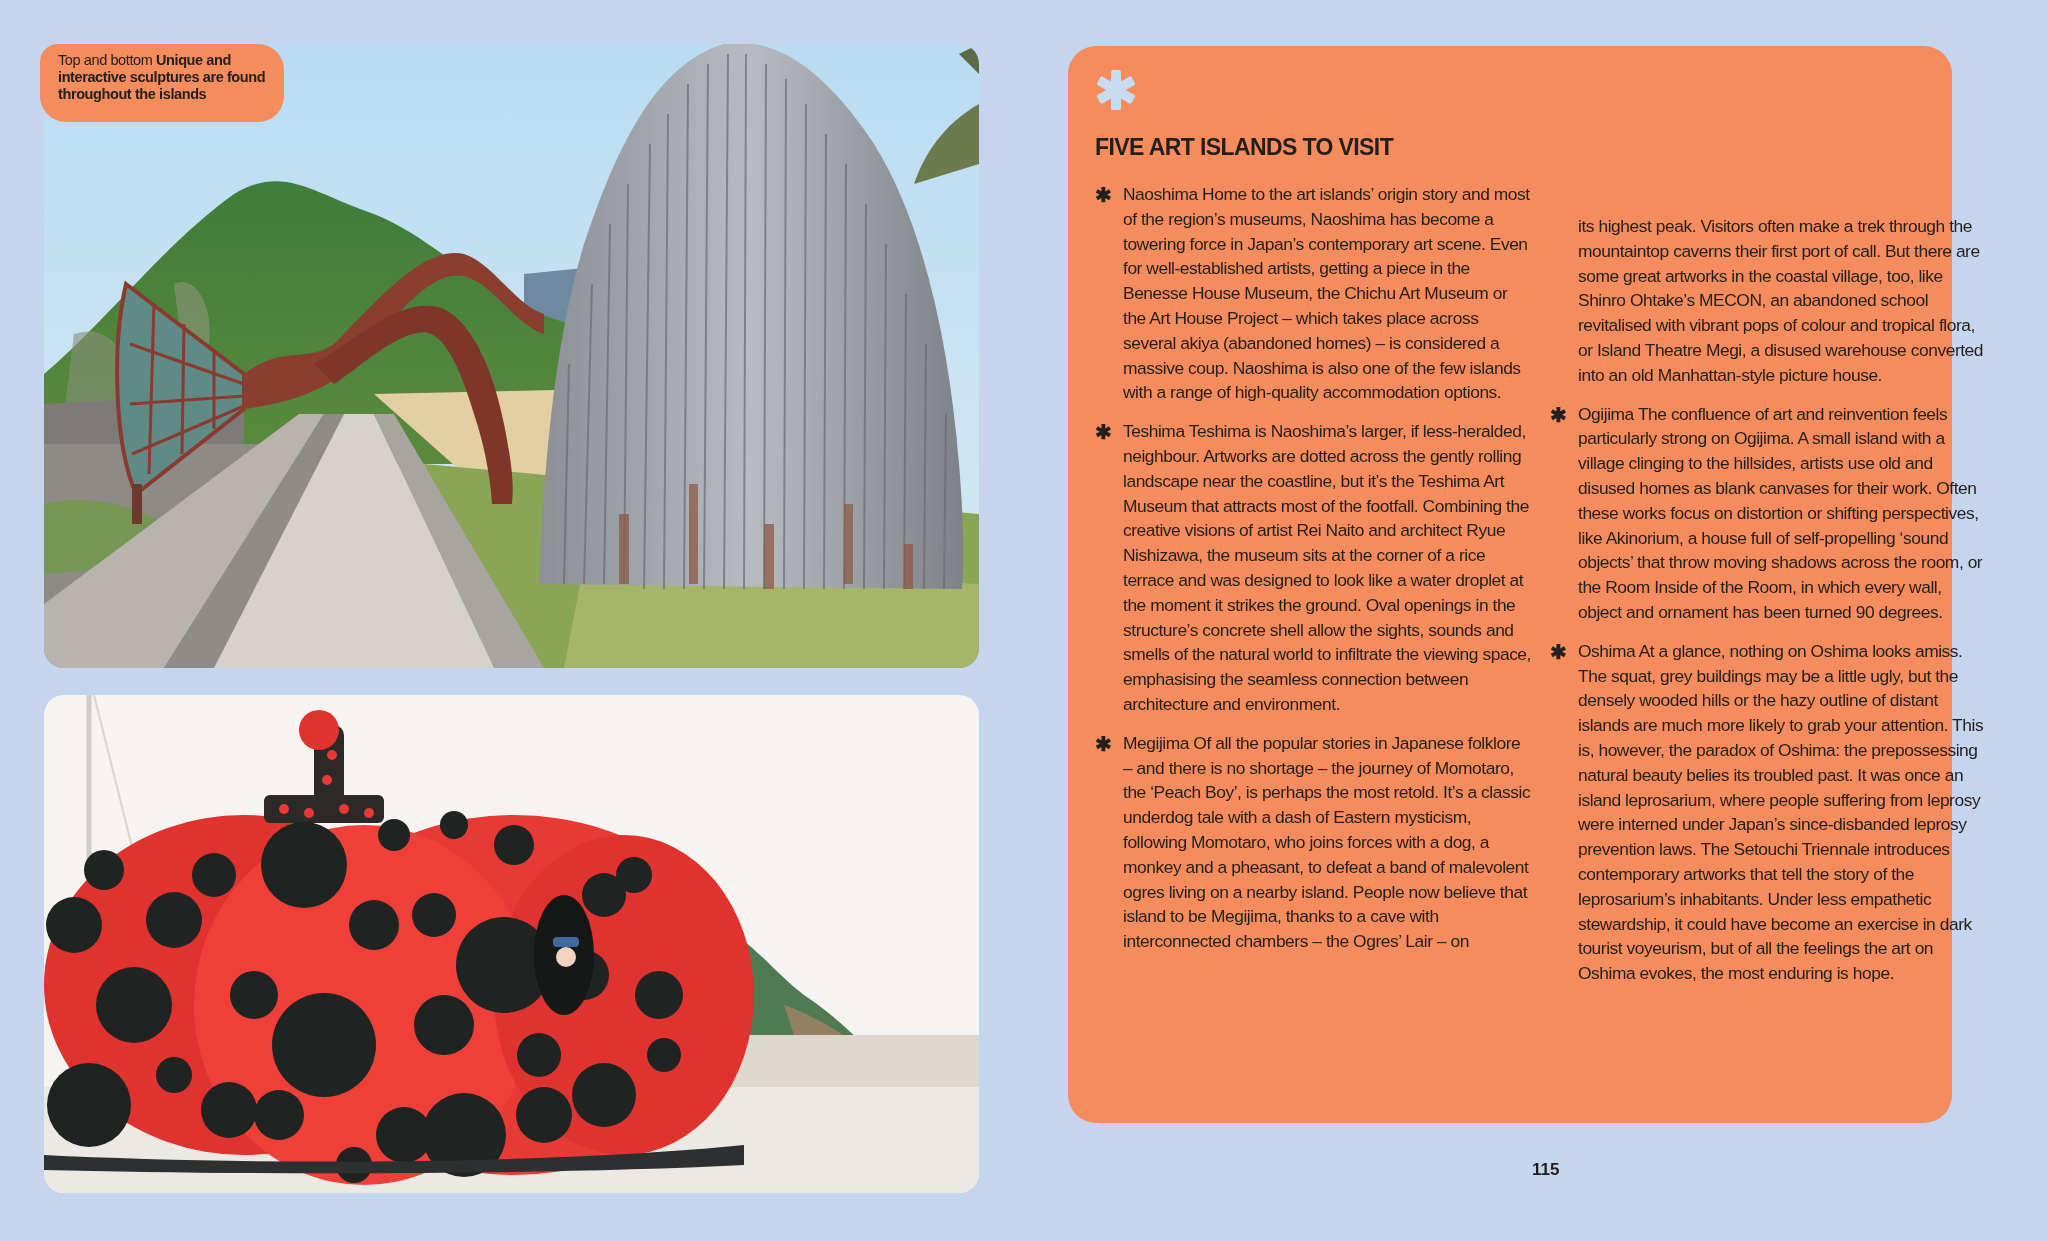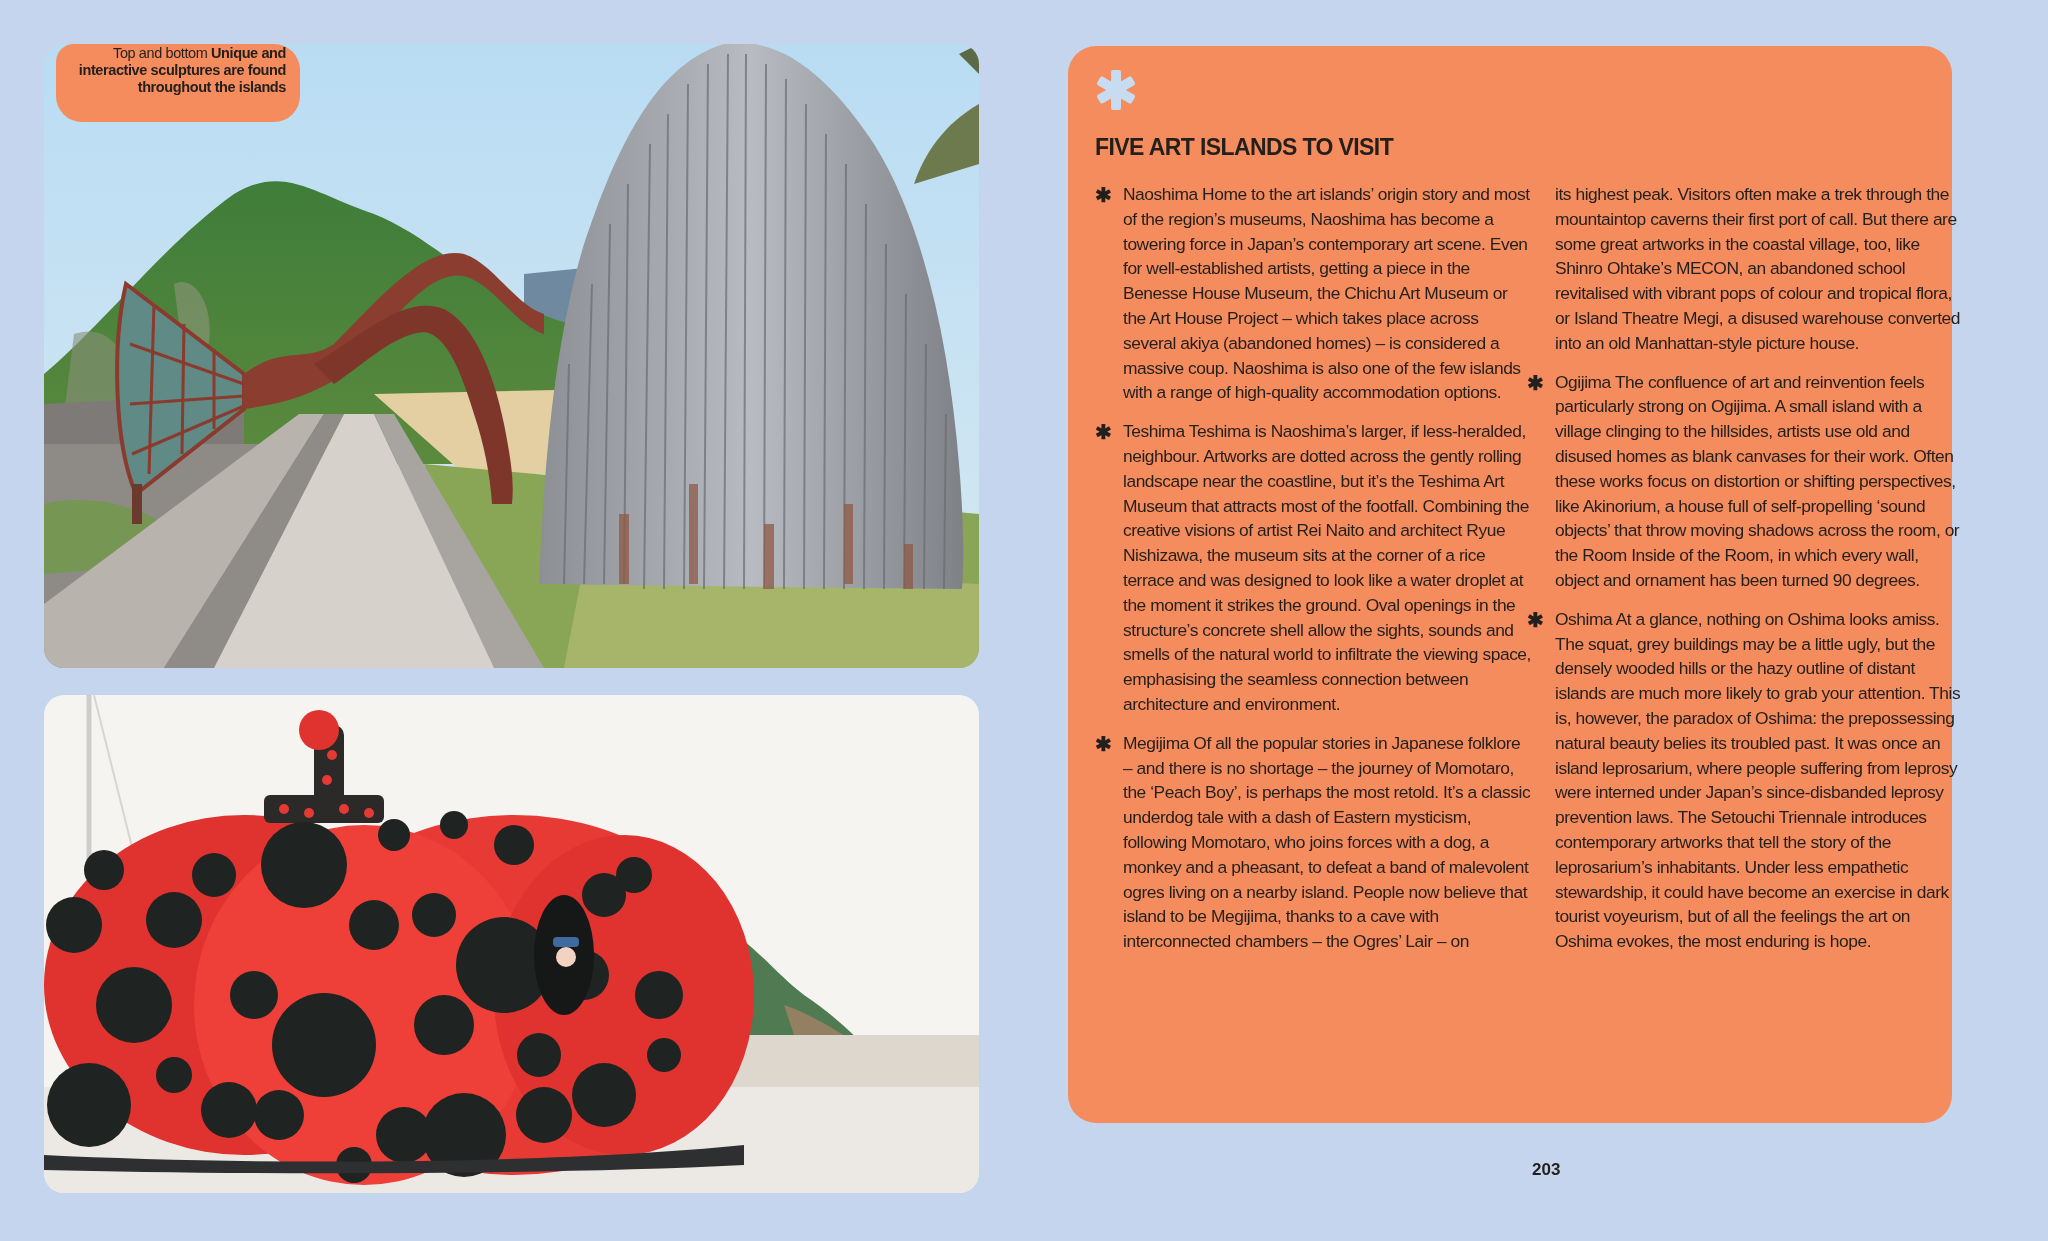--- a/index.html
+++ b/index.html
@@ -11,48 +11,48 @@
   }
   
   .photo {
     position:absolute; overflow:hidden; border-radius:20px;
   }
   .photo svg { display:block; width:100%; height:100%; }
   #photo-top { left:44px; top:44px; width:935px; height:624px; }
   #photo-bottom { left:44px; top:695px; width:935px; height:498px; }
 
   .caption {
-    position:absolute; left:56px; top:44px;
+    position:absolute; left:40px; top:44px;
     width:244px; height:78px; box-sizing:border-box;
     background:#f58c5e;
     border-radius:18px 26px 26px 26px;
-    padding:1px 14px 0 18px;
+    padding:8px 14px 0 18px;
     font-size:14.5px; line-height:17px; letter-spacing:-0.4px;
-    text-align:right; color:#231f1c;
+    text-align:left; color:#231f1c;
   }
   .caption b { font-weight:700; }
 
   
   .panel {
     position:absolute; left:1068px; top:46px; width:884px; height:1077px;
     background:#f58c5e; border-radius:28px;
   }
   .panel .star-icon {
     position:absolute; left:26px; top:22px; width:44px; height:44px;
   }
   .panel h2 {
     position:absolute; left:27px; top:88px; margin:0;
     font-size:23px; font-weight:700; letter-spacing:-0.6px; color:#231f1c;
   }
   .col {
     position:absolute; top:136px; width:410px;
     font-size:17.4px; line-height:24.8px; letter-spacing:-0.45px;
   }
   .col.left { left:55px; }
-  .col.right { left:487px; }
+  .col.right { left:510px;margin-top:32px; }
   .entry { position:relative; margin:0 0 14px 0; }
   .entry .bullet {
     position:absolute; left:-28px; top:1px;
     font-size:20px; font-weight:700; line-height:24px;
   }
   .entry b { font-weight:400; }
   .cont { margin:0 0 14px 0; }
 
   .page-num {
     position:absolute; left:1532px; top:1160px;
@@ -254,13 +254,13 @@
     <p class="cont">its highest peak. Visitors often make a trek through the mountaintop caverns their first port of call. But there are some great artworks in the coastal village, too, like Shinro Ohtake’s MECON, an abandoned school revitalised with vibrant pops of colour and tropical flora, or Island Theatre Megi, a disused warehouse converted into an old Manhattan-style picture house.</p>
     <p class="entry">
       <span class="bullet">✱</span><b>Ogijima</b><span> The confluence of art and reinvention feels particularly strong on Ogijima. A small island with a village clinging to the hillsides, artists use old and disused homes as blank canvases for their work. Often these works focus on distortion or shifting perspectives, like Akinorium, a house full of self-propelling ‘sound objects’ that throw moving shadows across the room, or the Room Inside of the Room, in which every wall, object and ornament has been turned 90 degrees.</span>
     </p>
     <p class="entry">
       <span class="bullet">✱</span><b>Oshima</b><span> At a glance, nothing on Oshima looks amiss. The squat, grey buildings may be a little ugly, but the densely wooded hills or the hazy outline of distant islands are much more likely to grab your attention. This is, however, the paradox of Oshima: the prepossessing natural beauty belies its troubled past. It was once an island leprosarium, where people suffering from leprosy were interned under Japan’s since-disbanded leprosy prevention laws. The Setouchi Triennale introduces contemporary artworks that tell the story of the leprosarium’s inhabitants. Under less empathetic stewardship, it could have become an exercise in dark tourist voyeurism, but of all the feelings the art on Oshima evokes, the most enduring is hope.</span>
     </p>
   </div>
 </div>
 
-<div class="page-num">203</div>
+<div class="page-num">115</div>
 
 </body></html>

